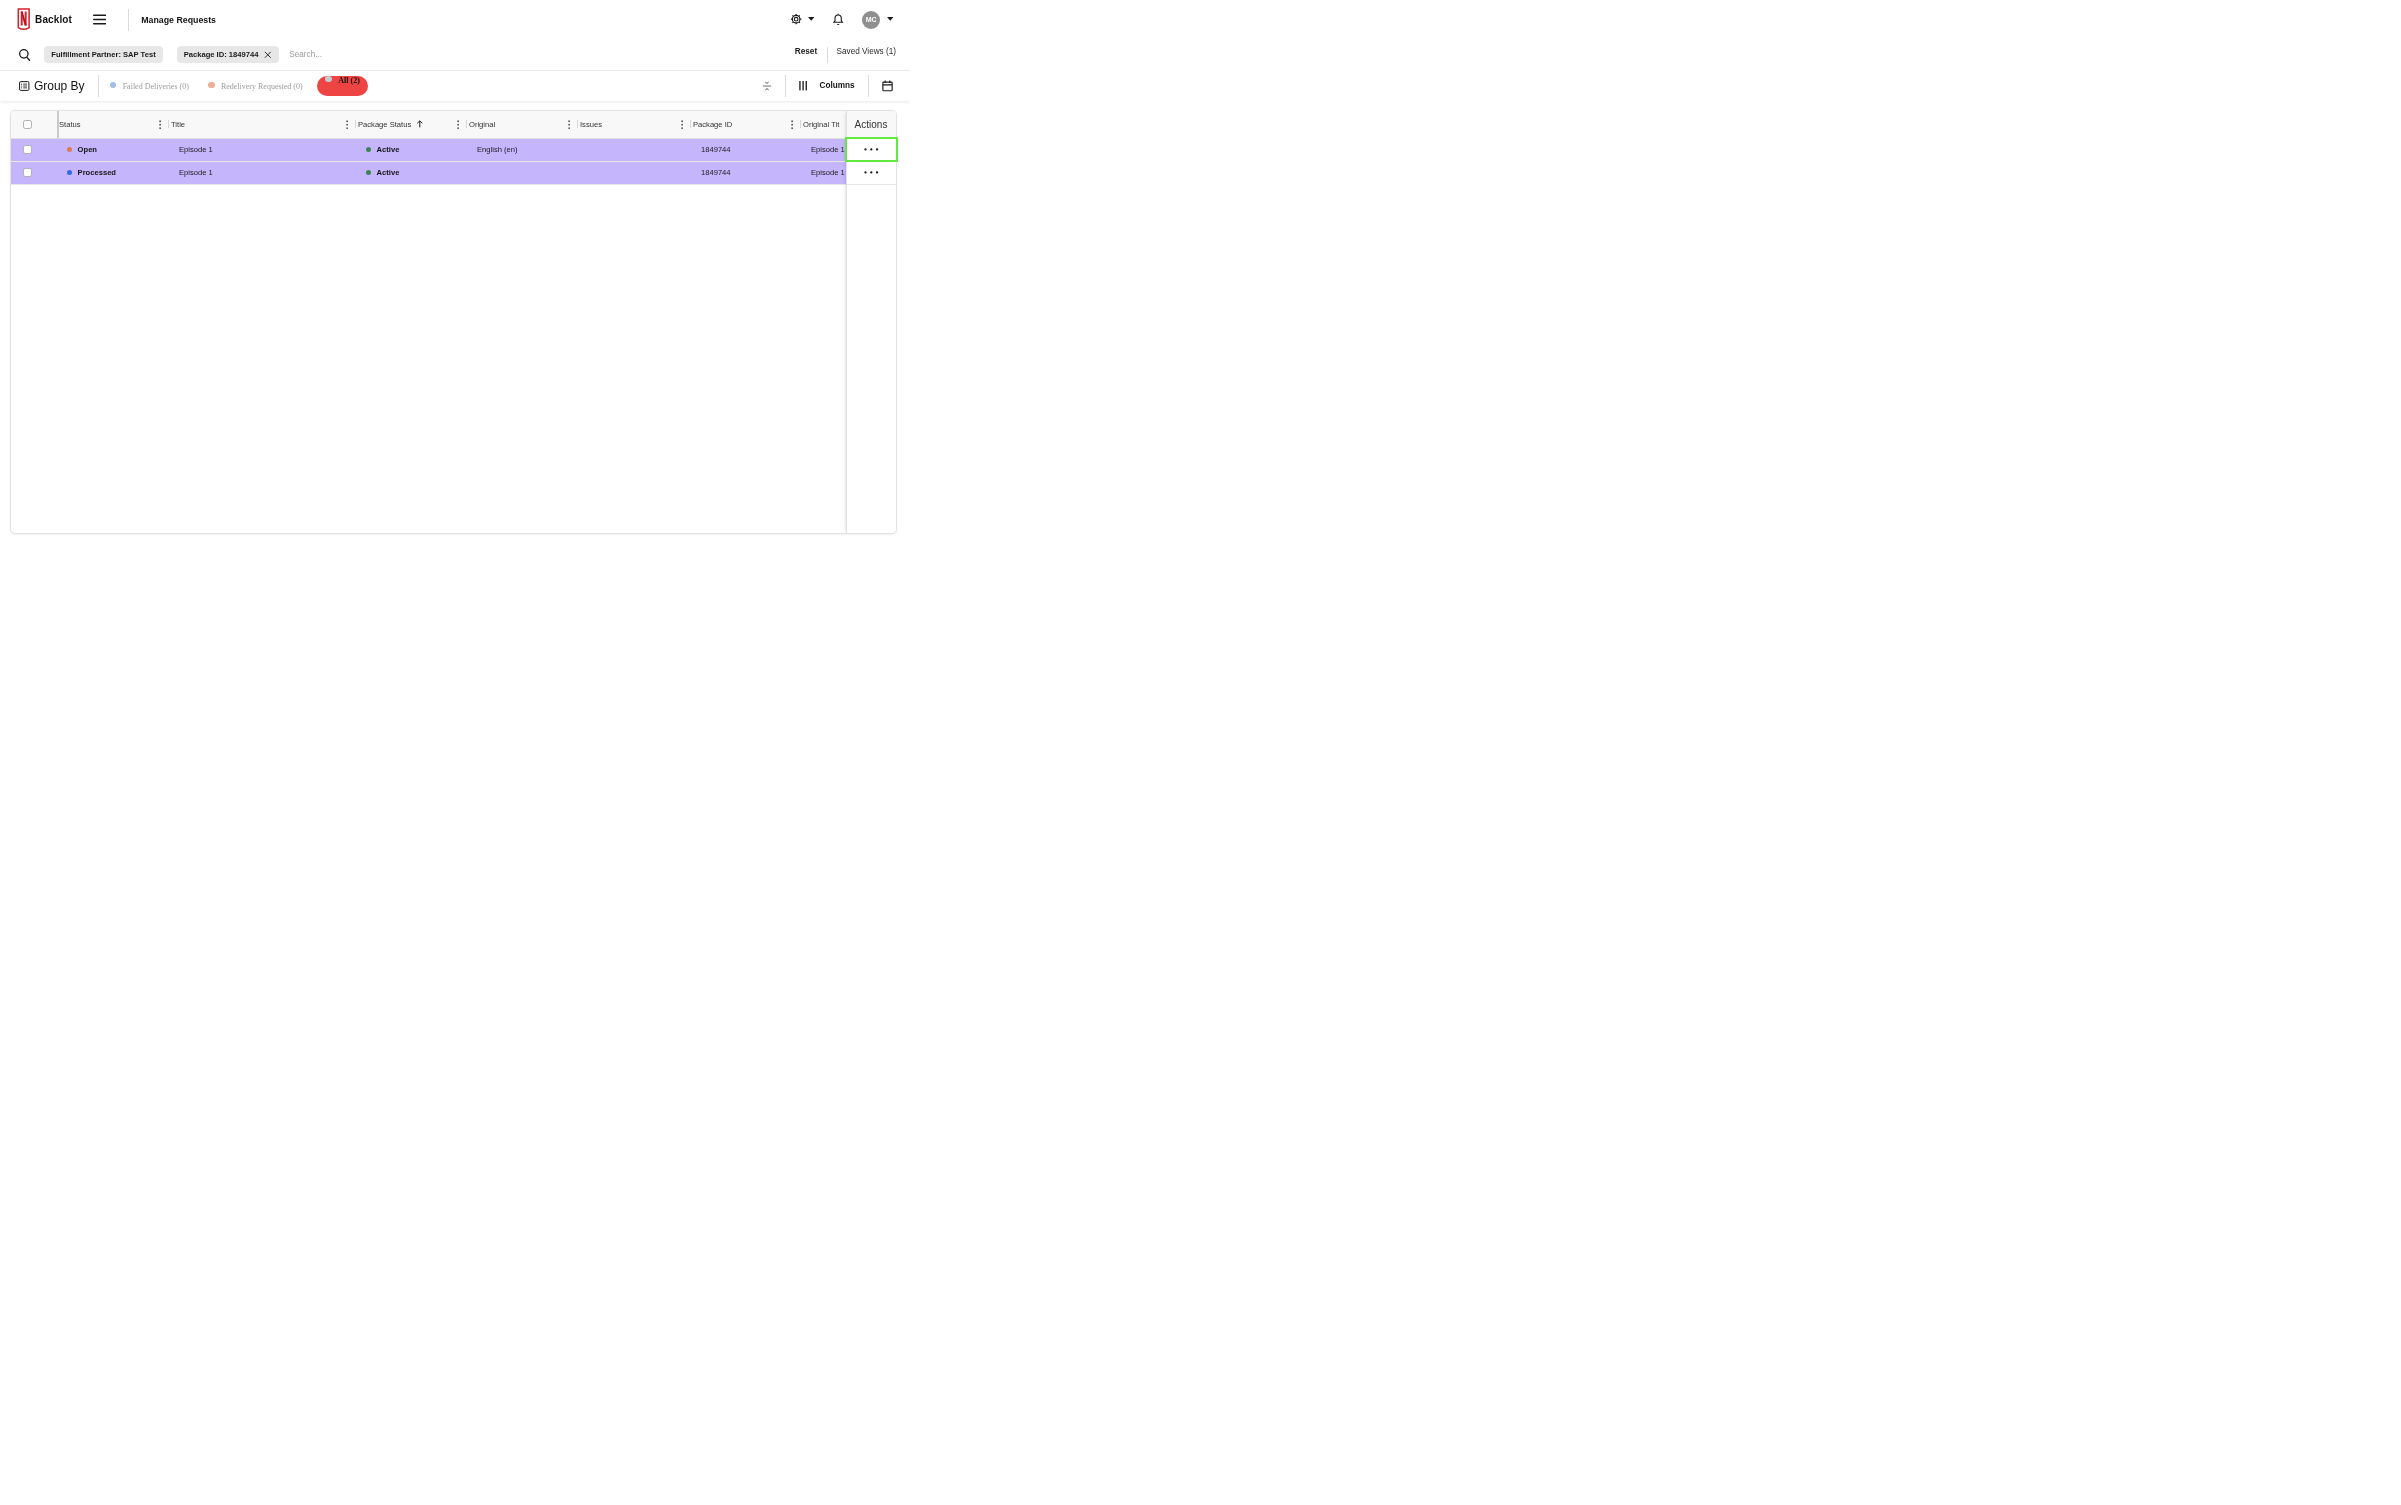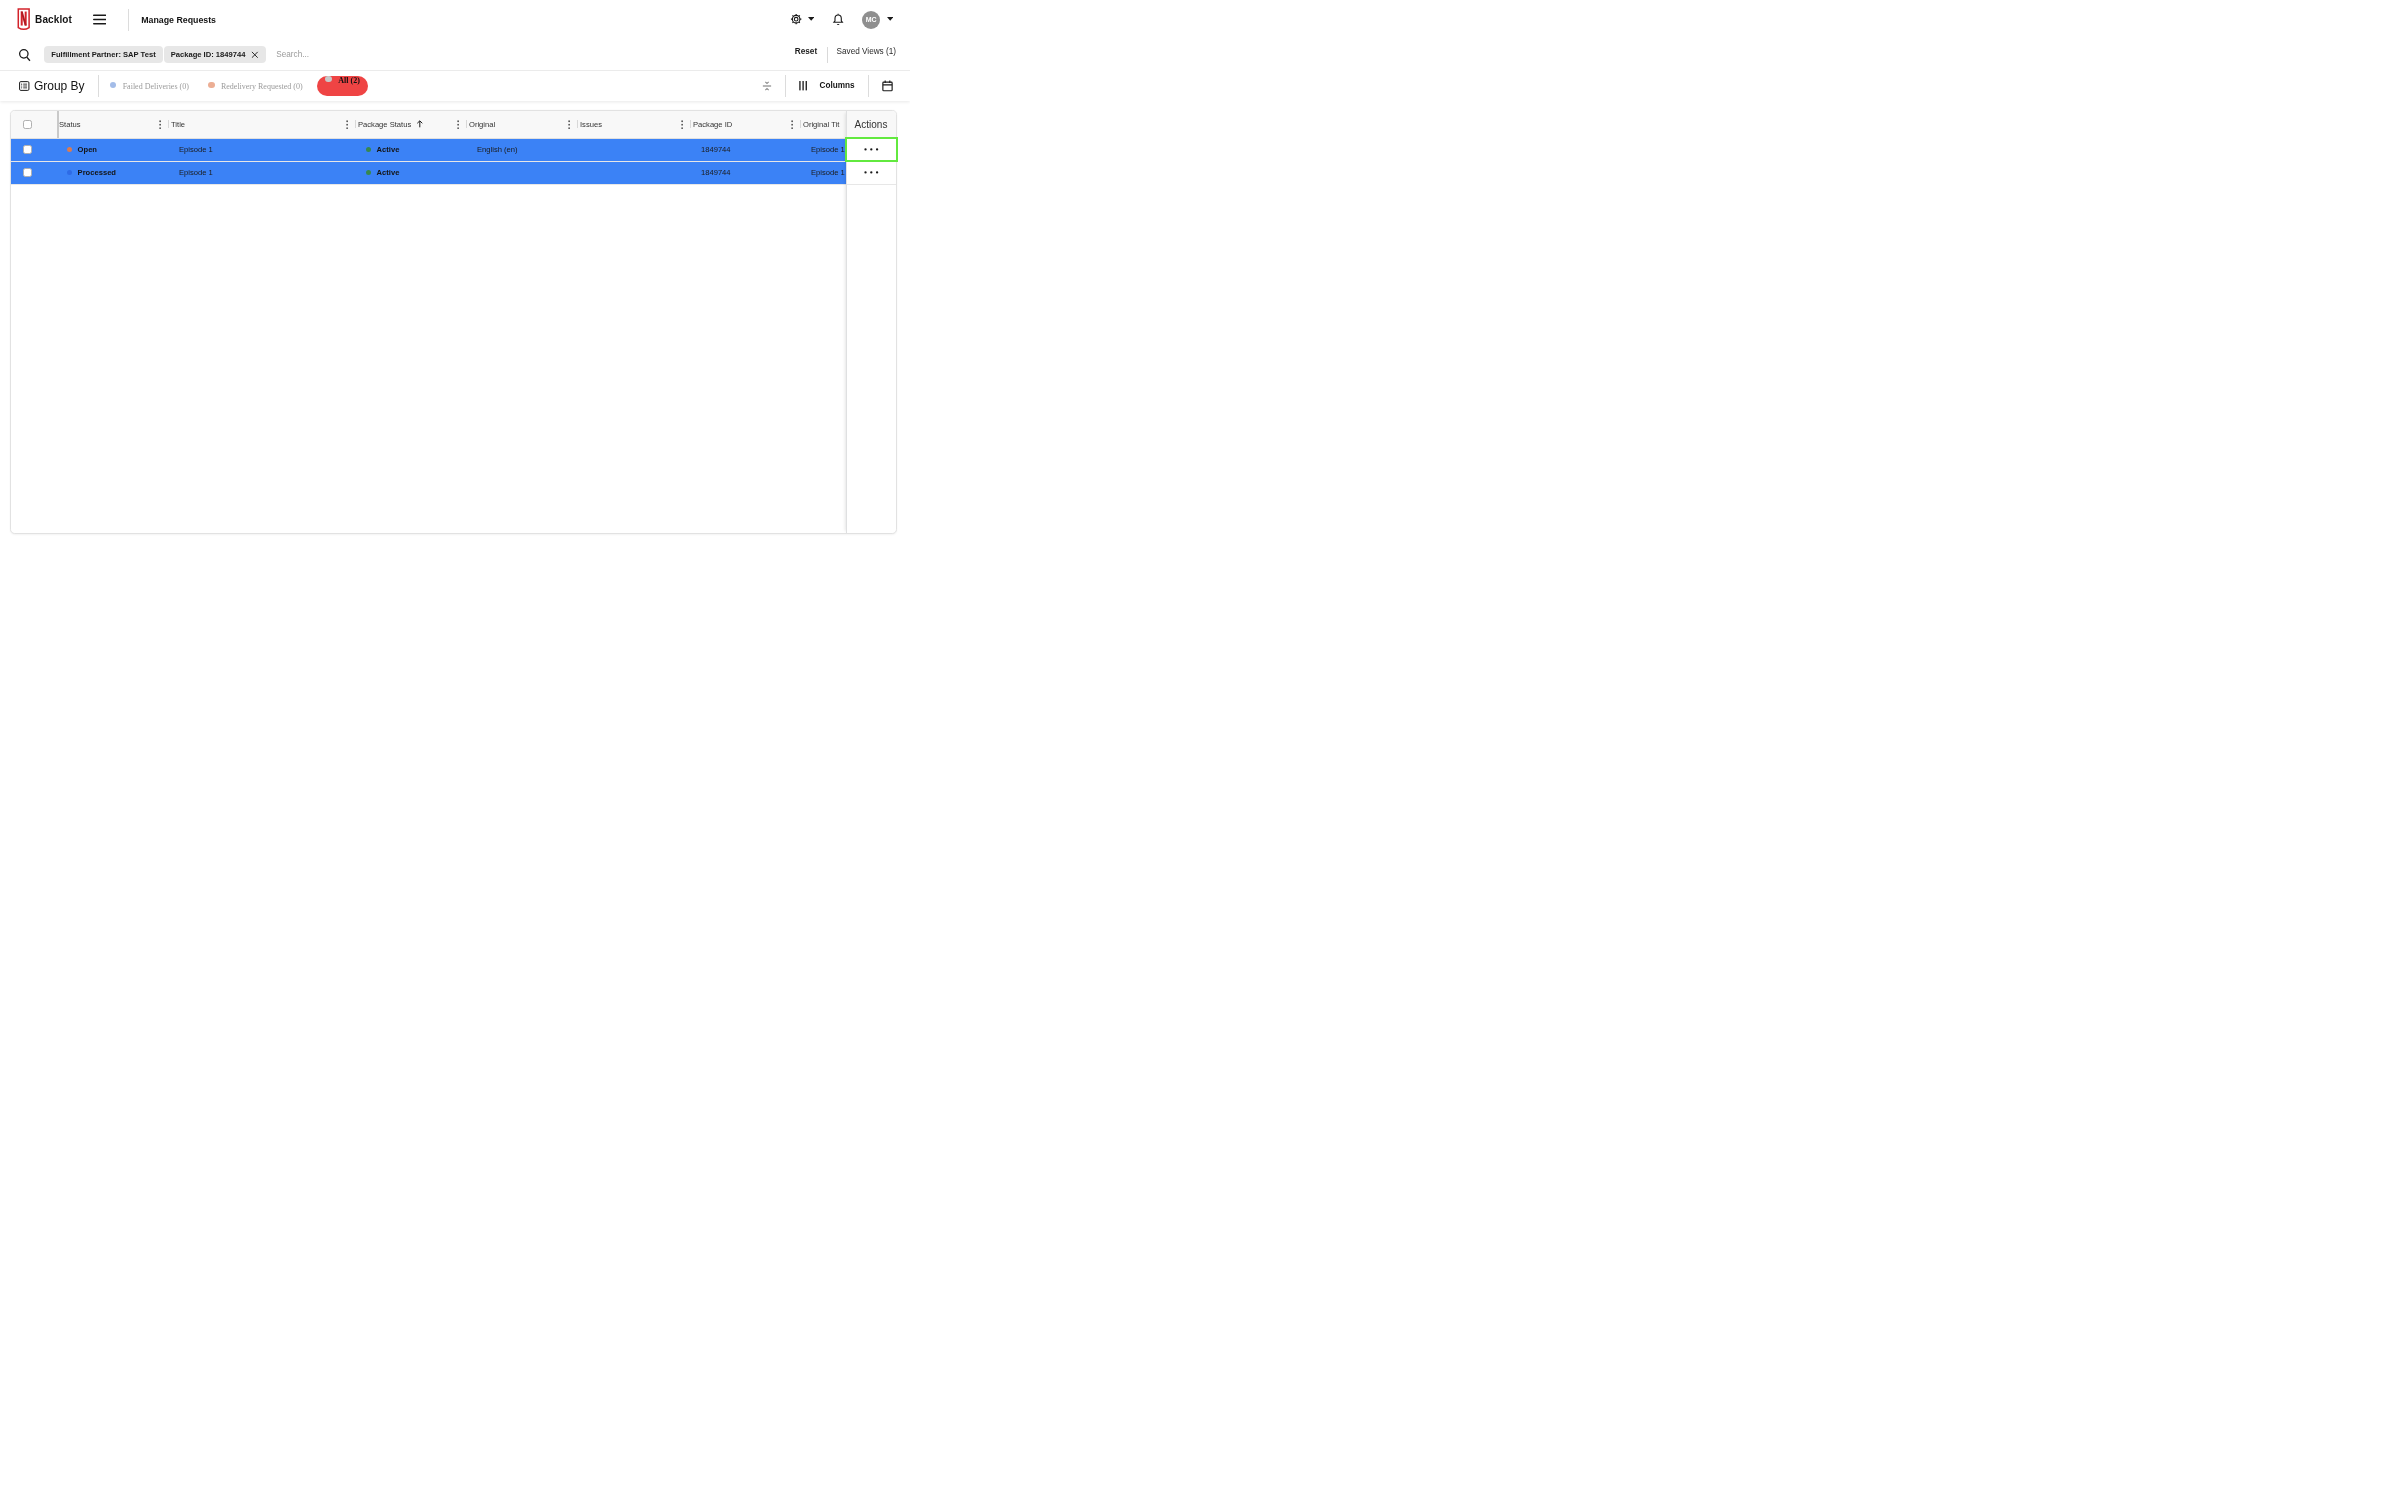--- a/index.html
+++ b/index.html
@@ -17,21 +17,21 @@
   .page-title { font-size:8.8px; font-weight:bold; margin-left:12.3px; color:#141414; }
   .topbar-right { margin-left:auto; display:flex; align-items:center; }
   .avatar { width:18px; height:18px; border-radius:50%; background:#8f8f8f; color:#fff;
     display:flex; align-items:center; justify-content:center; font-size:7px; font-weight:bold; }
 
   
   .searchrow { position:absolute; left:0; top:39px; width:100%; height:32px;
     display:flex; align-items:center; padding:0 14px 0 18px; border-bottom:0.6px solid #ebebeb; background:#fff; }
   .chip { display:flex; align-items:center; height:17.5px; background:#e7e7e7; border-radius:4.1px;
     padding:0 7px; font-size:7.6px; font-weight:bold; color:#1a1a1a; white-space:nowrap; }
-  .chip + .chip { margin-left:1px; }
+  .chip + .chip { margin-left:14px; }
   .chip .x { margin-left:5.8px; display:flex; align-items:center; cursor:pointer; }
   .search-input { border:none; outline:none; font-size:8.2px; margin-left:10.5px; width:175px;
     font-family:inherit; color:#444; background:transparent; }
   .search-input::placeholder { color:#9a9a9a; }
   .sr-right { margin-left:auto; display:flex; align-items:flex-start; }
   .reset { font-size:8.2px; font-weight:bold; color:#1c1c1c; cursor:pointer; background:none; border:none; font-family:inherit; }
   .vdiv-sr { width:0.6px; height:16px; background:#d9d9d9; margin:0 9.4px; }
   .saved-views { font-size:8.2px; color:#2b2b2b; cursor:pointer; background:none; border:none; font-family:inherit; }
 
   
@@ -68,21 +68,21 @@
   .col-title { width:187px; }
   .col-pkgstatus { width:111px; }
   .col-language { width:111px; }
   .col-issues { width:113px; }
   .col-pkgid { width:110px; }
   .col-origtitle { flex:1; }
   .checkbox { width:9.4px; height:9.4px; border:0.9px solid #b0b0b0; border-radius:2.3px;
     background:#fff; margin-left:11.7px; cursor:pointer; flex:none; }
   .sort-arrow { margin-left:4.7px; display:flex; align-items:center; cursor:pointer; }
 
-  .trow { display:flex; height:23px; border-bottom:0.6px solid #e7e7e7; background:#3b82f6; }
+  .trow { display:flex; height:23px; border-bottom:0.6px solid #e7e7e7; background:#c4b5fd; }
   .tcell { display:flex; align-items:center; padding-left:10px; font-size:7.6px; color:#1c1c1c;
     white-space:nowrap; overflow:hidden; }
   .status-dot { width:5.3px; height:5.3px; border-radius:50%; margin-right:5.3px; flex:none; }
   .status-text { font-weight:bold; color:#141414; }
 
   
   .pinned { position:absolute; top:0; right:0; bottom:0; width:50px;
     border-left:0.6px solid #dfe0e1; box-shadow:-2.9px 0 3.5px -2.3px rgba(0,0,0,0.10);
     border-radius:0 4.1px 4.1px 0; z-index:2; }
   .pinned-h { height:27.5px; background:#f8f8f8; border-bottom:0.6px solid #e0e0e0;

